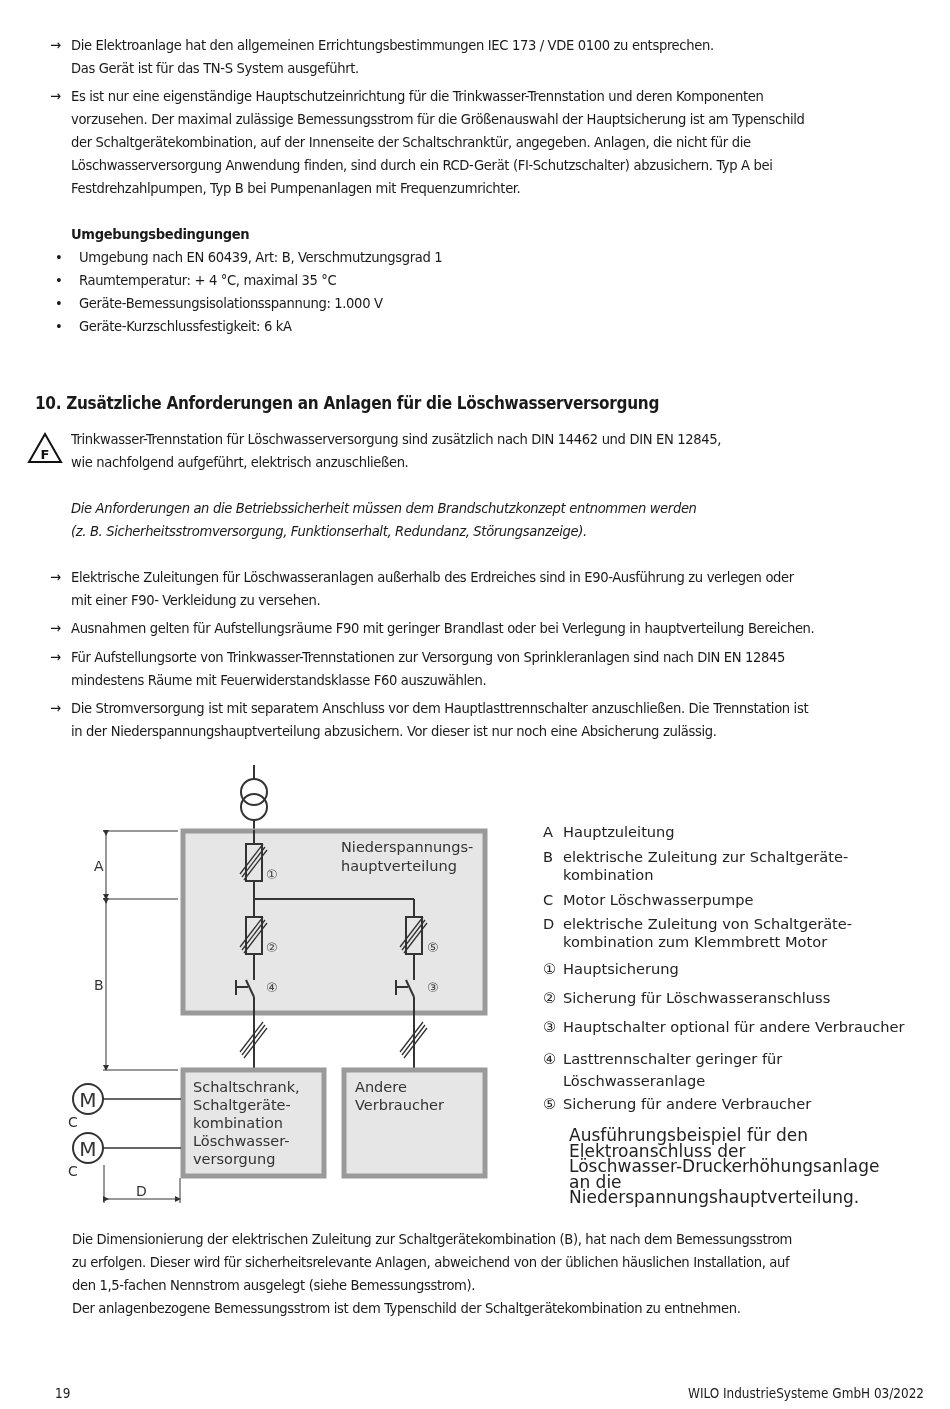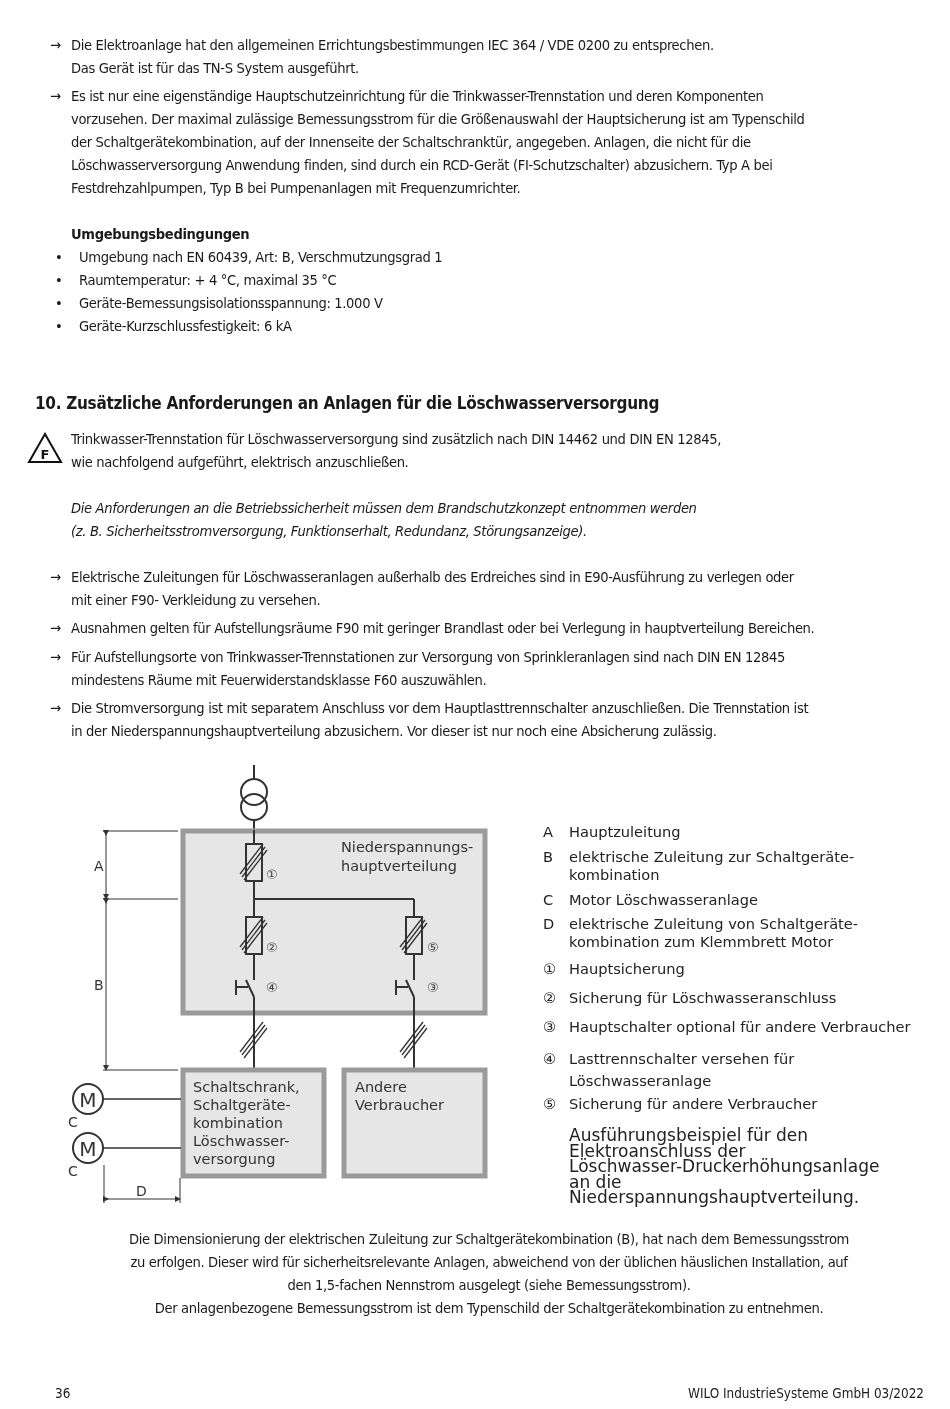--- a/index.html
+++ b/index.html
@@ -14,31 +14,31 @@
   .arrow-item .arr { position: absolute; left: 0; top: 0; width: 18px; }
   .arrow-item .body { margin-left: 21px; white-space: pre-line; }
   .bullet-item { position: absolute; left: 55px; }
   .bullet-item .dot { position: absolute; left: 0; top: 0; }
   .bullet-item .body { margin-left: 24px; white-space: nowrap; }
   .subhead { font-weight: bold; }
   .h2 { font-size: 17px; font-weight: bold; letter-spacing: -0.3px; line-height: 26px; }
   .pre { white-space: pre-line; }
   .legend { position: absolute; left: 543px; width: 380px; font-family: "DejaVu Sans", sans-serif; font-size: 14.6px; line-height: 18px; color: #222; }
   .legend .key { position: absolute; left: 0; top: 0; }
-  .legend .val { margin-left: 26px; white-space: pre-line; }
+  .legend .val { margin-left: 20px; white-space: pre-line; }
   .caption { position: absolute; left: 569px; width: 330px; font-family: "DejaVu Sans", sans-serif; font-size: 17px; line-height: 15.5px; color: #222; white-space: pre-line; }
   .footer { font-size: 13.4px; }
   svg text { font-family: "DejaVu Sans", sans-serif; }
 </style>
 </head>
 <body>
 
 <div class="arrow-item txt" style="top:33px;">
   <span class="arr">→</span>
-  <div class="body">Die Elektroanlage hat den allgemeinen Errichtungsbestimmungen IEC 364 / VDE 0200 zu entsprechen.
+  <div class="body">Die Elektroanlage hat den allgemeinen Errichtungsbestimmungen IEC 173 / VDE 0100 zu entsprechen.
 Das Gerät ist für das TN-S System ausgeführt.</div>
 </div>
 <div class="arrow-item txt" style="top:84px;">
   <span class="arr">→</span>
   <div class="body">Es ist nur eine eigenständige Hauptschutzeinrichtung für die Trinkwasser-Trennstation und deren Komponenten
 vorzusehen. Der maximal zulässige Bemessungsstrom für die Größenauswahl der Hauptsicherung ist am Typenschild
 der Schaltgerätekombination, auf der Innenseite der Schaltschranktür, angegeben. Anlagen, die nicht für die
 Löschwasserversorgung Anwendung finden, sind durch ein RCD-Gerät (FI-Schutzschalter) abzusichern. Typ A bei
 Festdrehzahlpumpen, Typ B bei Pumpenanlagen mit Frequenzumrichter.</div>
 </div>
@@ -215,51 +215,51 @@
   <span class="key">A</span>
   <div class="val">Hauptzuleitung</div>
 </div>
 <div class="legend" style="top:848px;">
   <span class="key">B</span>
   <div class="val">elektrische Zuleitung zur Schaltgeräte-
 kombination</div>
 </div>
 <div class="legend" style="top:891px;">
   <span class="key">C</span>
-  <div class="val">Motor Löschwasseranlage</div>
+  <div class="val">Motor Löschwasserpumpe</div>
 </div>
 <div class="legend" style="top:915px;">
   <span class="key">D</span>
   <div class="val">elektrische Zuleitung von Schaltgeräte-
 kombination zum Klemmbrett Motor</div>
 </div>
 <div class="legend" style="top:960px;">
   <span class="key">①</span>
   <div class="val">Hauptsicherung</div>
 </div>
 <div class="legend" style="top:989px;">
   <span class="key">②</span>
   <div class="val">Sicherung für Löschwasseranschluss</div>
 </div>
 <div class="legend" style="top:1018px;">
   <span class="key">③</span>
   <div class="val">Hauptschalter optional für andere Verbraucher</div>
 </div>
 <div class="legend" style="top:1048px; line-height:22px;">
   <span class="key">④</span>
-  <div class="val">Lasttrennschalter versehen für
+  <div class="val">Lasttrennschalter geringer für
 Löschwasseranlage</div>
 </div>
 <div class="legend" style="top:1095px;">
   <span class="key">⑤</span>
   <div class="val">Sicherung für andere Verbraucher</div>
 </div>
 <div class="caption" style="top:1128px;">Ausführungsbeispiel für den Elektroanschluss der
 Löschwasser-Druckerhöhungsanlage an die
 Niederspannungshauptverteilung.</div>
 
-<div class="abs txt pre" style="left:59px; top:1227px; width:860px;text-align:center;">Die Dimensionierung der elektrischen Zuleitung zur Schaltgerätekombination (B), hat nach dem Bemessungsstrom
+<div class="abs txt pre" style="left:72px; top:1227px; width:860px;">Die Dimensionierung der elektrischen Zuleitung zur Schaltgerätekombination (B), hat nach dem Bemessungsstrom
 zu erfolgen. Dieser wird für sicherheitsrelevante Anlagen, abweichend von der üblichen häuslichen Installation, auf
 den 1,5-fachen Nennstrom ausgelegt (siehe Bemessungsstrom).
 Der anlagenbezogene Bemessungsstrom ist dem Typenschild der Schaltgerätekombination zu entnehmen.</div>
 
-<div class="abs footer" style="left:55px; top:1386px;">36</div>
+<div class="abs footer" style="left:55px; top:1386px;">19</div>
 <div class="abs footer" style="right:26px; top:1386px;">WILO IndustrieSysteme GmbH 03/2022</div>
 
 </body></html>

